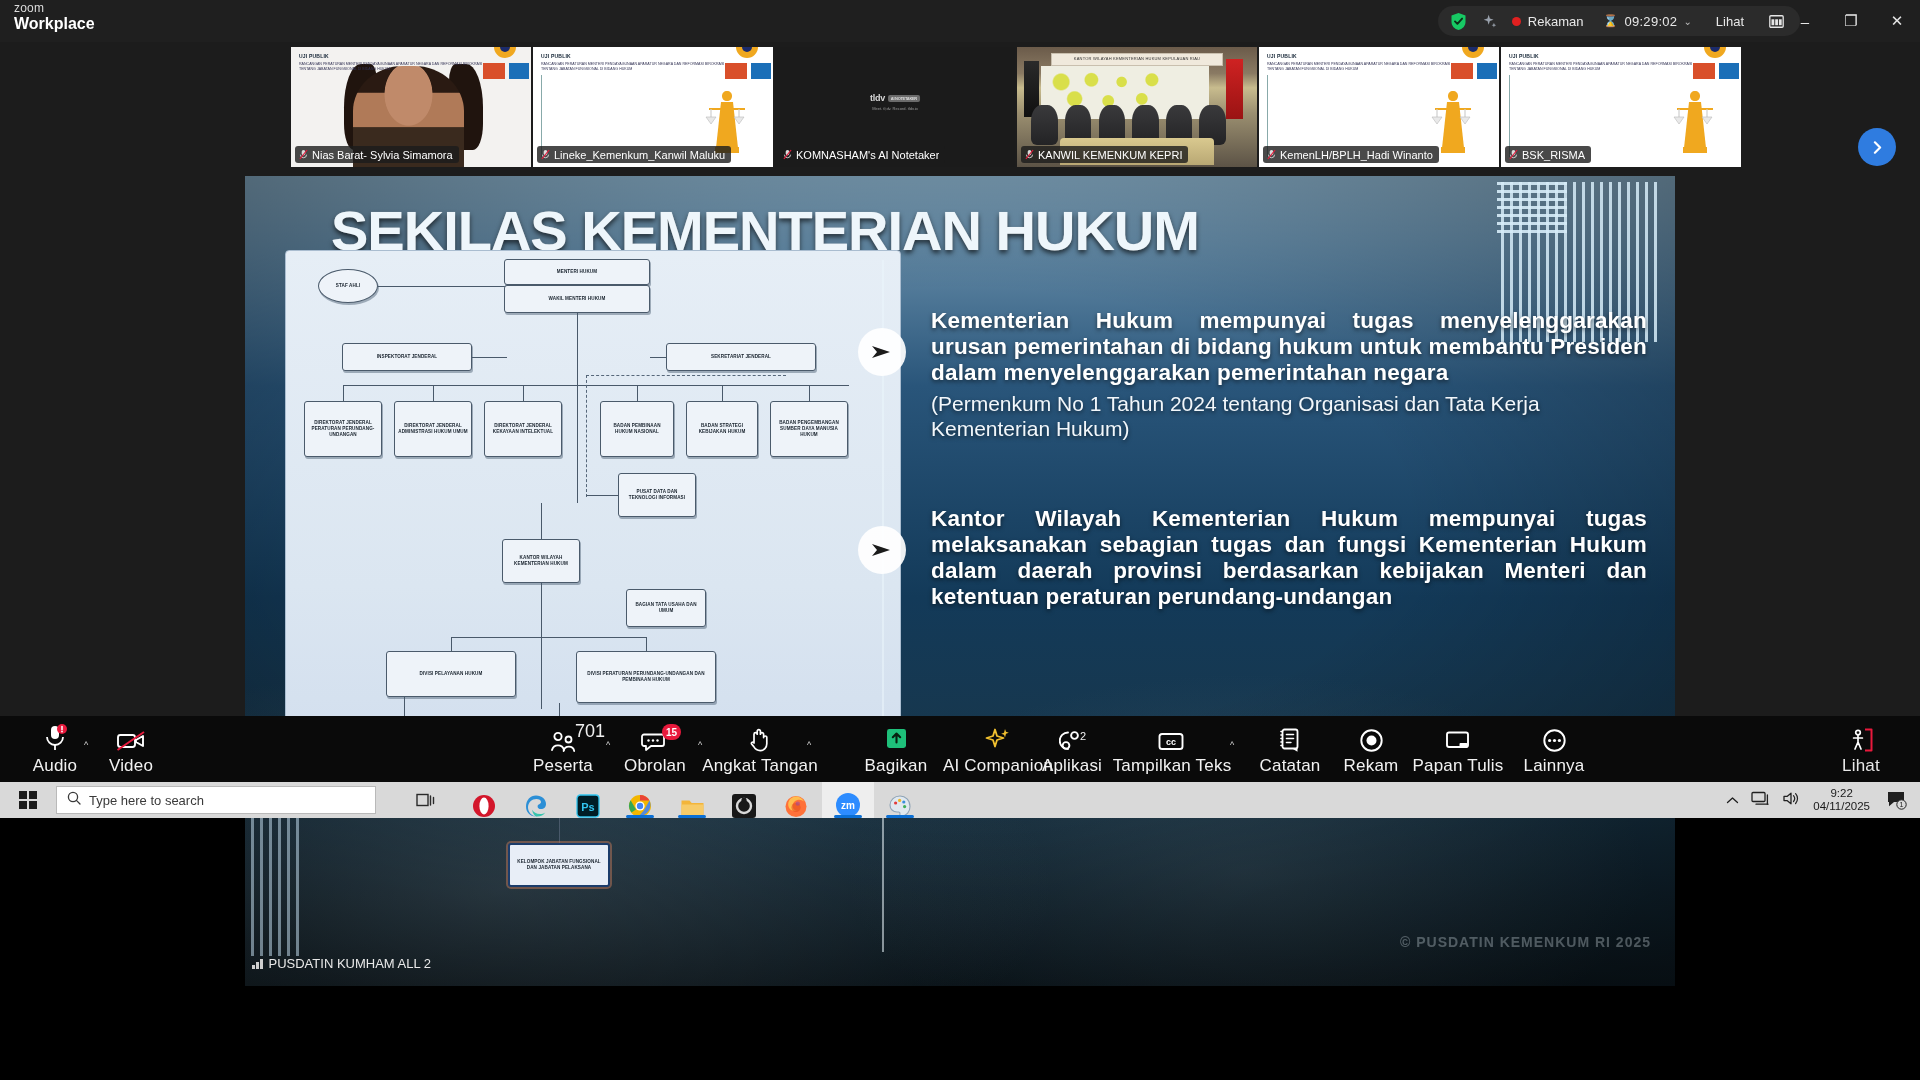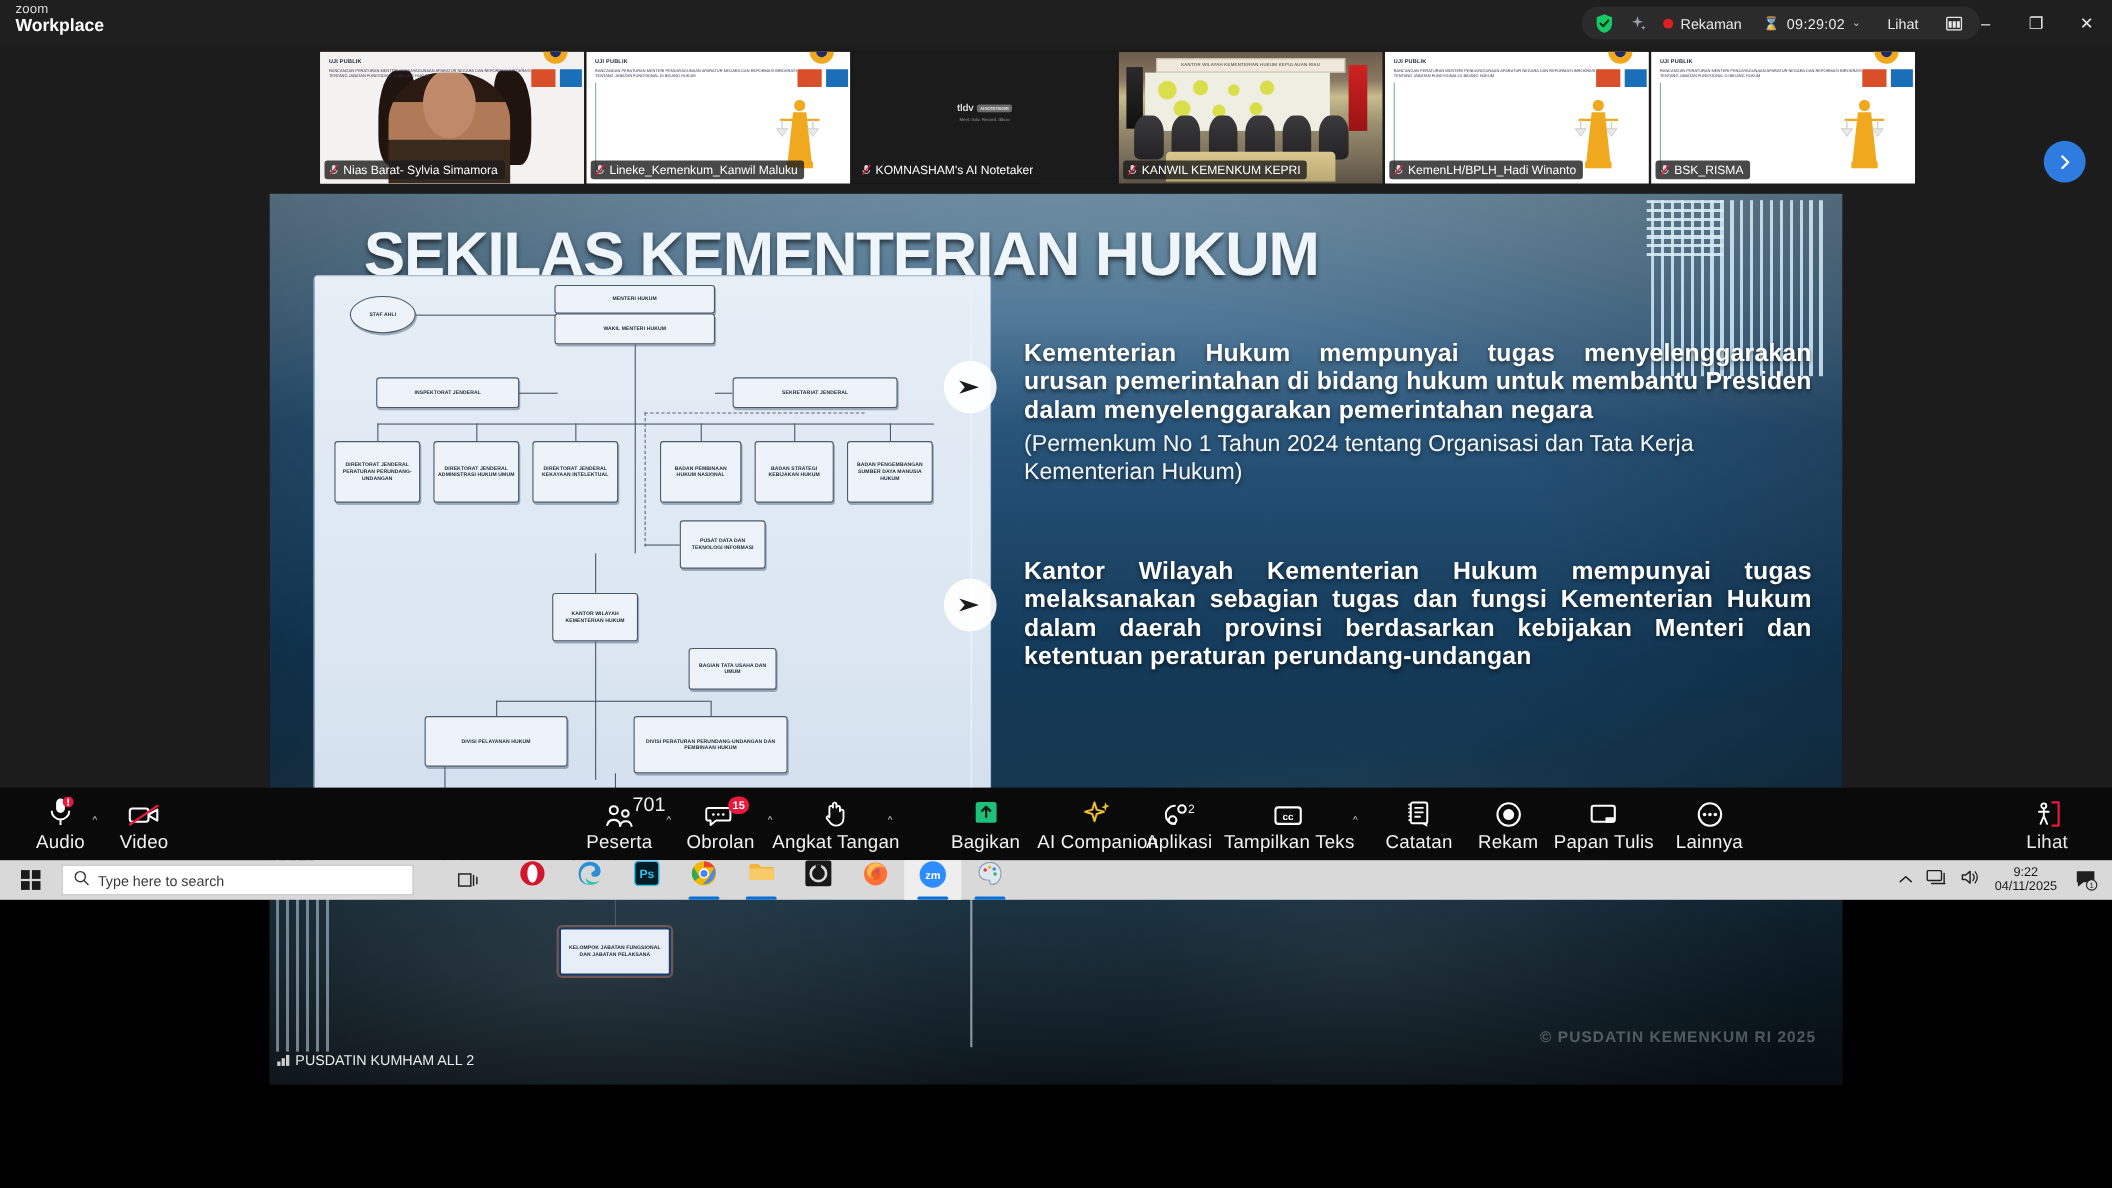--- a/index.html
+++ b/index.html
@@ -191,21 +191,21 @@
   #taskbar { position:absolute; left:0; bottom:0; width:1920px; height:36px; background:#d9d9d9; }
   #start { position:absolute; left:8px; top:0; width:40px; height:36px;
            display:flex; align-items:center; justify-content:center; }
   #searchbox { position:absolute; left:56px; top:4px; width:320px; height:28px;
                background:#fff; border:1px solid #b9b9b9; display:flex; align-items:center;
                gap:8px; padding:0 10px; }
   #searchbox .sp { color:#3a3a3a; font-size:13px; }
   #taskview { position:absolute; left:405px; top:0; height:36px; width:40px;
               display:flex; align-items:center; justify-content:center; }
   .tbapp { position:absolute; top:0; width:52px; height:36px; display:flex;
-           align-items:flex-start; justify-content:center; }
+           align-items:flex-end; justify-content:center; }
   .tbapp.active { background:#eeeeee; }
   .tbapp .underline { position:absolute; bottom:0; left:12px; width:28px; height:3px;
       background:#0b6fd4; border-radius:2px; }
   #tray { position:absolute; right:0; top:0; height:36px; display:flex; align-items:center;
           gap:12px; padding-right:8px; color:#202020; }
   #clock { text-align:center; line-height:1.15; font-size:11.5px; color:#1a1a1a; }
   #notif { width:30px; display:flex; align-items:center; justify-content:center; position:relative; }
 </style>
 </head>
 <body>

